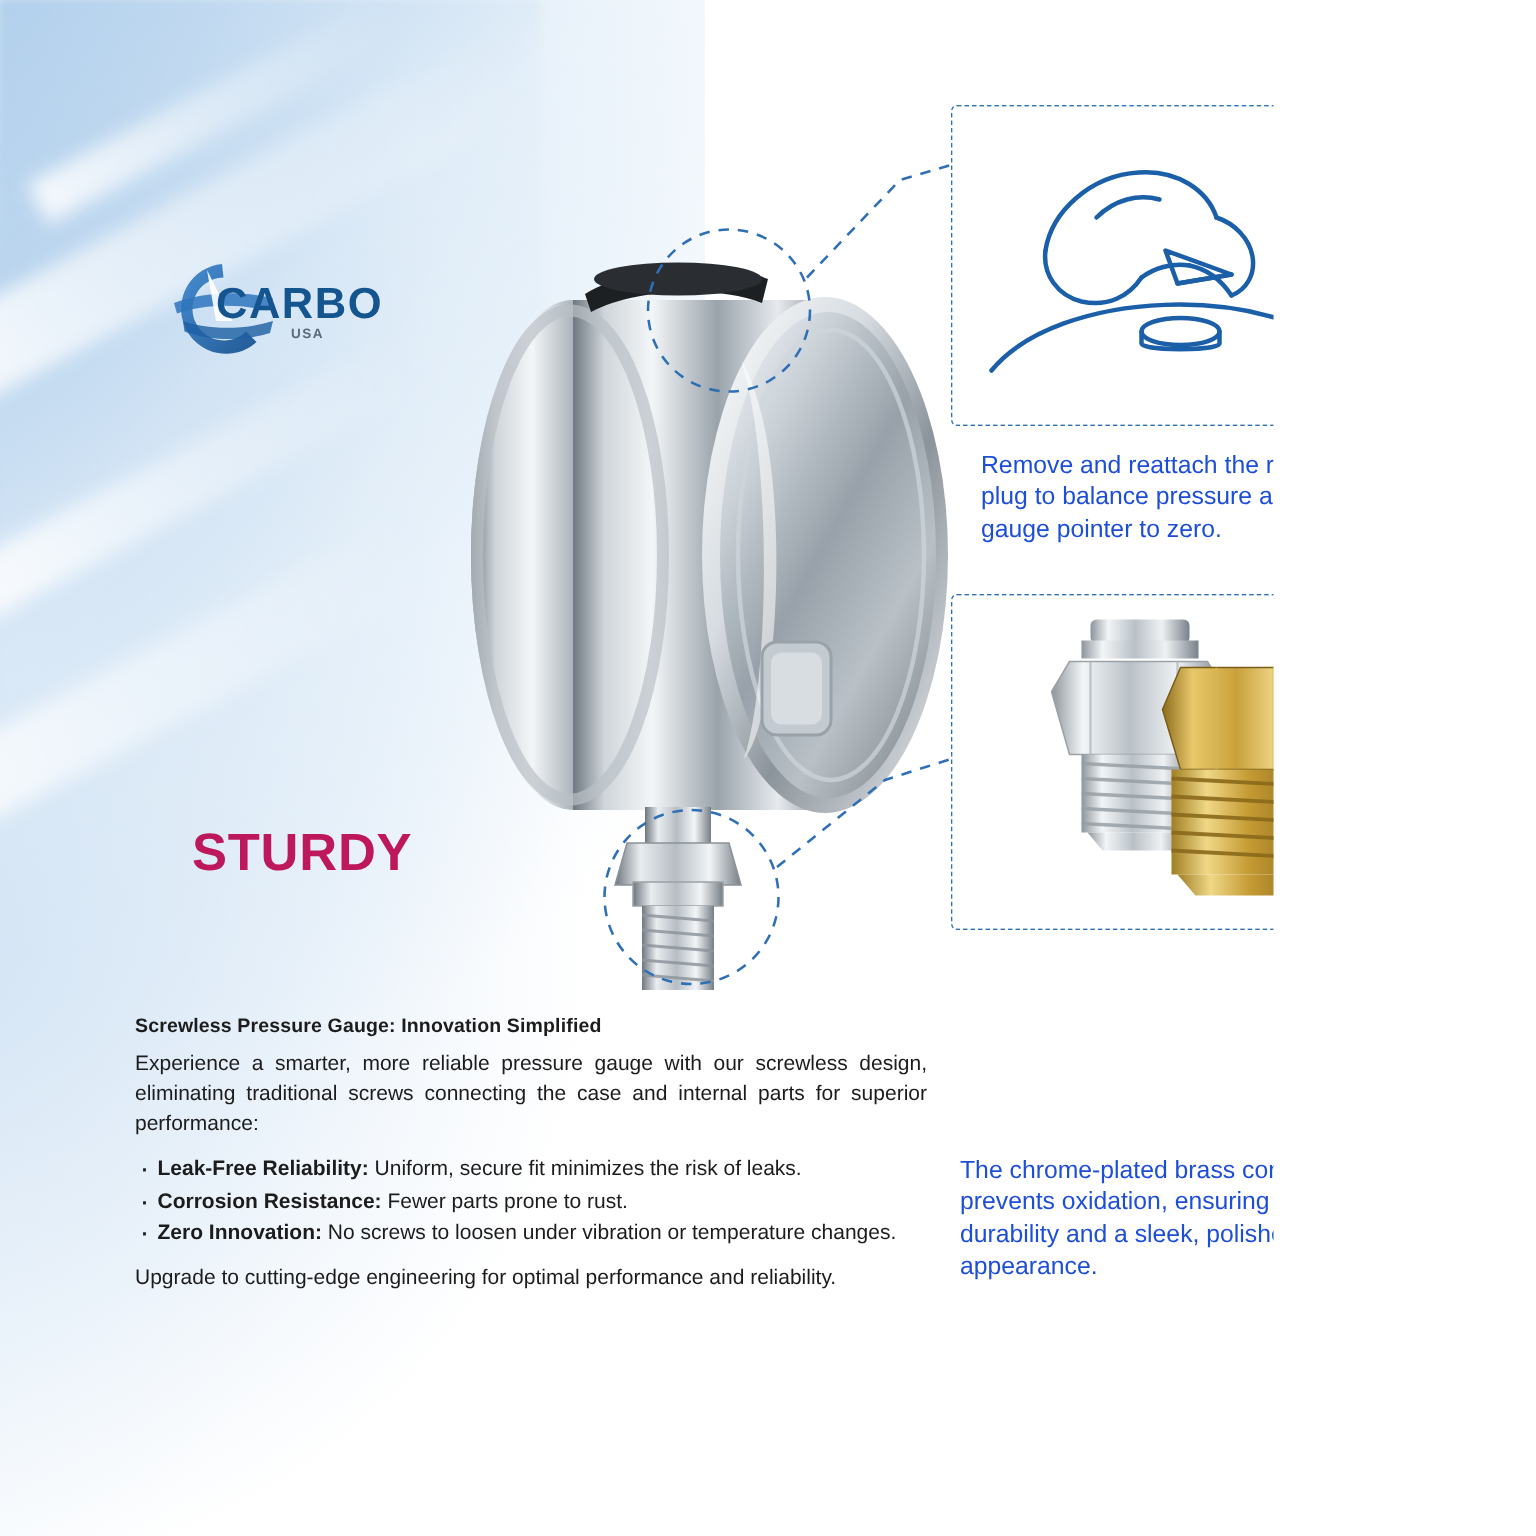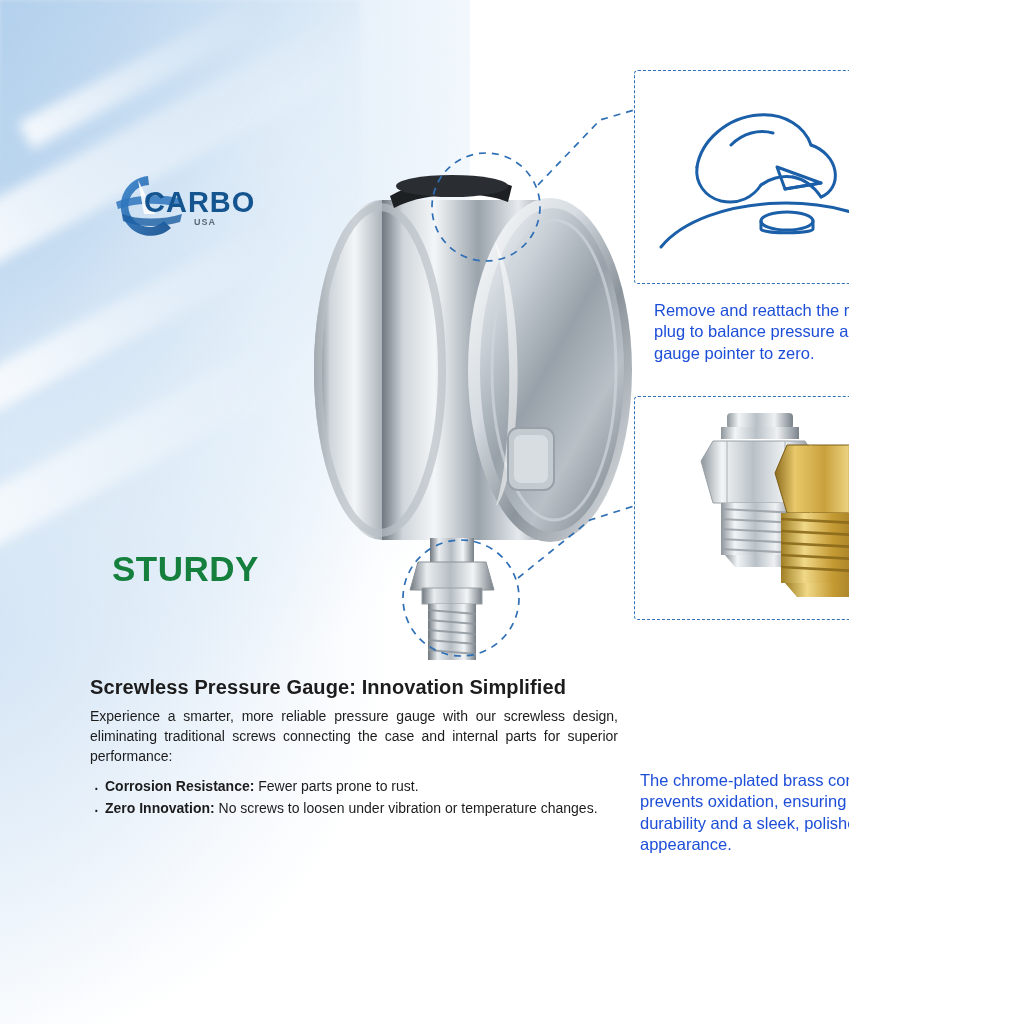--- a/index.html
+++ b/index.html
@@ -68,38 +68,38 @@
   .callout-svg {
     position: absolute;
     left: 0; top: 0;
     width: 1024px; height: 1024px;
     pointer-events: none;
   }
 
   
   .headline {
     position: absolute;
-    left: 112px; top: 548px;
+    left: 128px; top: 548px;
     width: 260px;
-    color: #15803d;
+    color: #be185d;
     font-size: 35px;
     font-weight: bold;
     line-height: 1.18;
     letter-spacing: 0.5px;
   }
 
   
   .left-copy {
     position: absolute;
     left: 90px; top: 676px;
     width: 528px;
     color: #1c1c1c;
   }
   .left-copy .lc-title {
-    font-size: 20px;
+    font-size: 13px;
     font-weight: bold;
     margin: 0 0 8px 0;
     letter-spacing: 0.1px;
   }
   .left-copy .lc-intro {
     font-size: 14px;
     line-height: 1.42;
     margin: 0 0 10px 0;
     text-align: justify;
   }
@@ -267,28 +267,33 @@
 
   <div class="headline">
     <div>STURDY</div>
   </div>
 
   <div class="left-copy">
     <p class="lc-title">Screwless Pressure Gauge: Innovation Simplified</p>
     <p class="lc-intro">Experience a smarter, more reliable pressure gauge with our screwless design, eliminating traditional screws connecting the case and internal parts for superior performance:</p>
     <ul class="lc-list">
       <li>
+        <b>Leak-Free Reliability:</b>
+        <span>Uniform, secure fit minimizes the risk of leaks.</span>
+      </li>
+      <li>
         <b>Corrosion Resistance:</b>
         <span>Fewer parts prone to rust.</span>
       </li>
       <li>
         <b>Zero Innovation:</b>
         <span>No screws to loosen under vibration or temperature changes.</span>
       </li>
     </ul>
+    <p class="lc-outro">Upgrade to cutting-edge engineering for optimal performance and reliability.</p>
   </div>
 
   <div class="panel" id="panel-vent">
     <svg class="panel-art" viewBox="0 0 290 212">
       <g fill="none" stroke="#1a5fa8" stroke-width="3" stroke-linecap="round" stroke-linejoin="round">
 
         <path d="M26 176 C70 122, 210 116, 266 168"></path>
         <path d="M26 176 C70 128, 210 122, 266 168" opacity="0.0"></path>
 
         <ellipse cx="152" cy="150" rx="26" ry="9"></ellipse>

